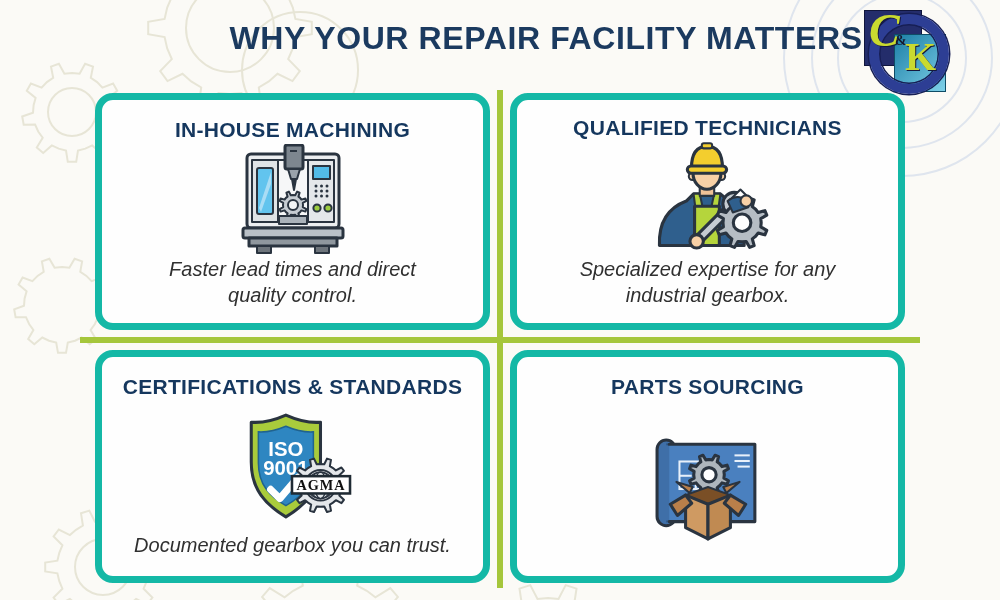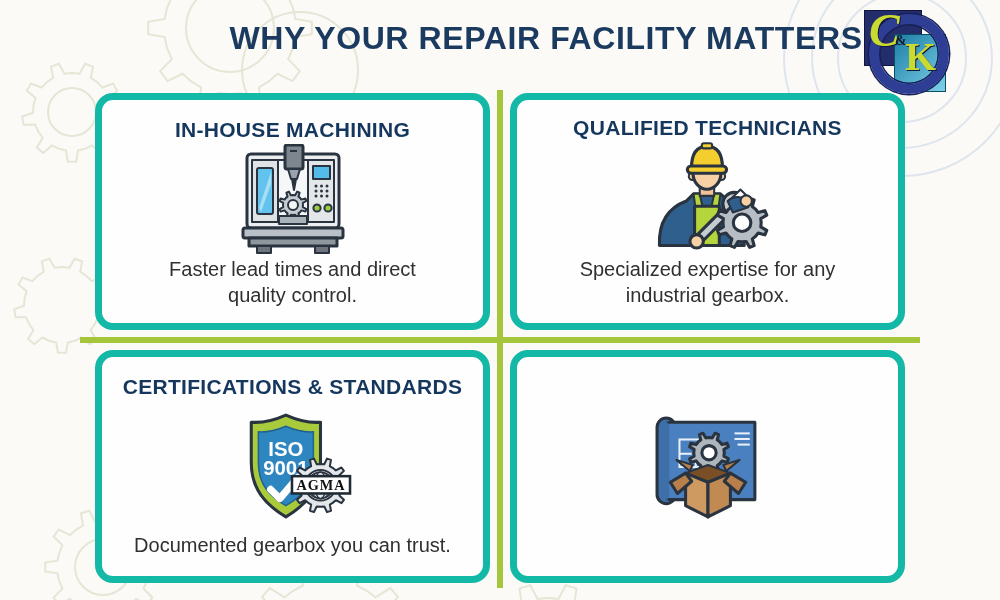--- a/index.html
+++ b/index.html
@@ -41,21 +41,21 @@
   .card-1{left:95px;top:93px;height:237px;}
   .card-2{left:510px;top:93px;height:237px;justify-content:center;}
   .card-3{left:95px;top:350px;height:233px;}
   .card-4{left:510px;top:350px;height:233px;}
   .card h2{
     margin:18px 8px 2px;font-size:21px;font-weight:800;letter-spacing:.3px;
     color:#15375e;text-align:center;
   }
   .card .icon-wrap{flex:1;display:flex;align-items:center;justify-content:center;}
   .card p{
-    margin:0 0 18px;font-size:20px;line-height:1.3;color:#303030;text-align:center;
+    margin:0 0 18px;font-size:20px;line-height:1.3;color:#303030;text-align:center;font-style:italic;
   }
   .card-1 p{max-width:305px;}
   .card-2 p{max-width:330px;}
   .card-3 p{max-width:360px;}
   .card-4 p{max-width:350px;}
 
   .icon-svg{display:block;}
   .ol{stroke:#2a3440;stroke-width:3;stroke-linejoin:round;stroke-linecap:round;}
   .ol2{stroke:#2a3440;stroke-width:2;stroke-linejoin:round;stroke-linecap:round;}
   .badge-txt{font-weight:700;fill:#ffffff;font-family:"Liberation Sans",sans-serif;}
@@ -185,20 +185,21 @@
           <line x1="77" y1="80" x2="101" y2="80"></line>
         </g>
         <rect x="61" y="64" width="57" height="17" fill="#ffffff" stroke="#1f2a33" stroke-width="2.5"></rect>
         <text x="89.5" y="77.5" font-size="14" text-anchor="middle" font-family="Liberation Serif, serif" font-weight="700" fill="#111111" letter-spacing="1">AGMA</text>
       </svg>
     </div>
     <p>Documented gearbox you can trust.</p>
   </section>
 
   <section class="card card-4">
+    <h2>PARTS SOURCING</h2>
     <div class="icon-wrap">
       <svg class="icon-svg" width="128" height="108" viewBox="0 0 124 106">
         <rect class="ol" x="12" y="5" width="18" height="84" rx="9" fill="#3f6fa8"></rect>
         <path d="M21,9 A7,7 0 0 1 21,85" fill="none" stroke="#2c5685" stroke-width="2"></path>
         <path class="ol" d="M24,9 L108,9 L108,85 L24,85" fill="#4a80bf"></path>
         <g stroke="#e8f0fa" stroke-width="2" fill="none">
           <rect x="34" y="26" width="21" height="27"></rect>
           <line x1="34" y1="40" x2="46" y2="40"></line>
           <rect x="50" y="38" width="11" height="15"></rect>
           <line x1="88" y1="20" x2="103" y2="20"></line>

